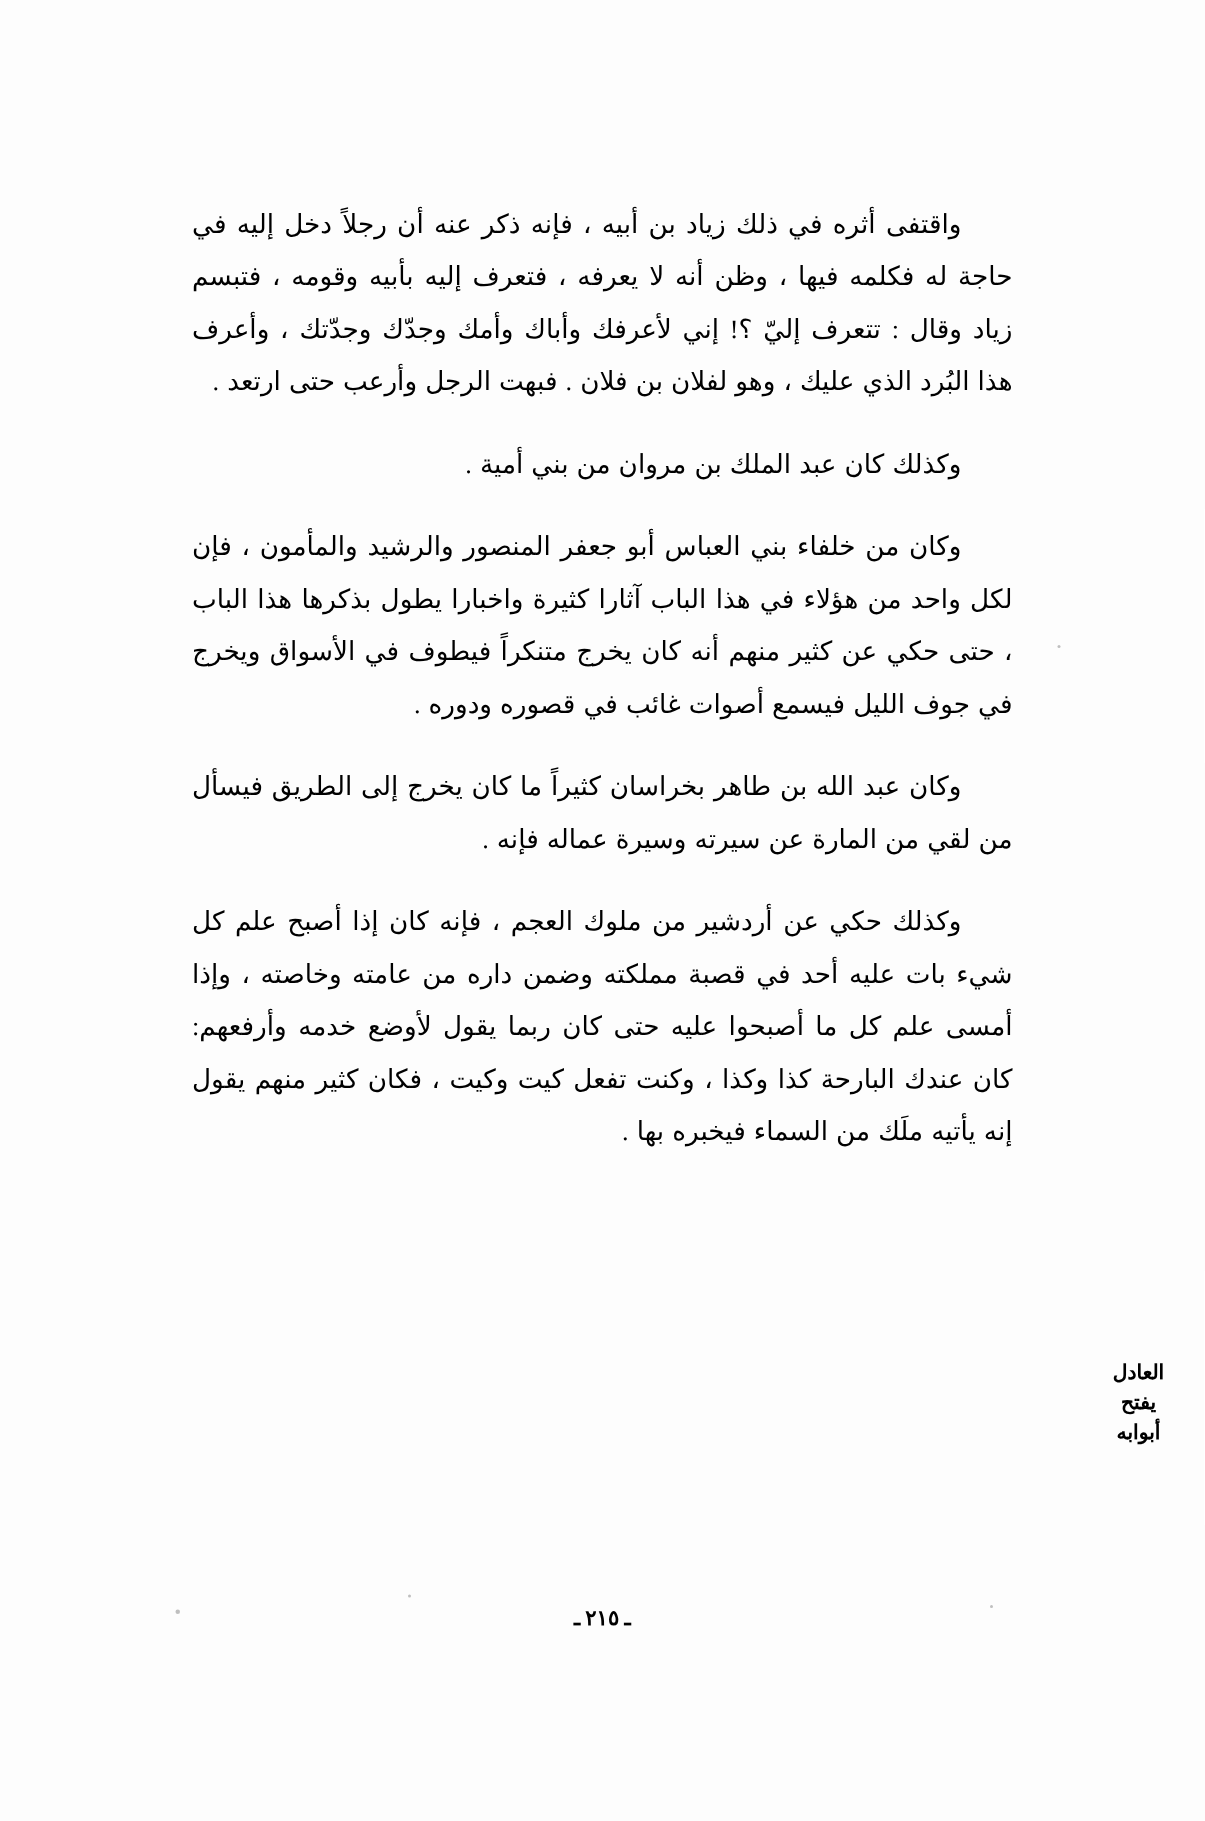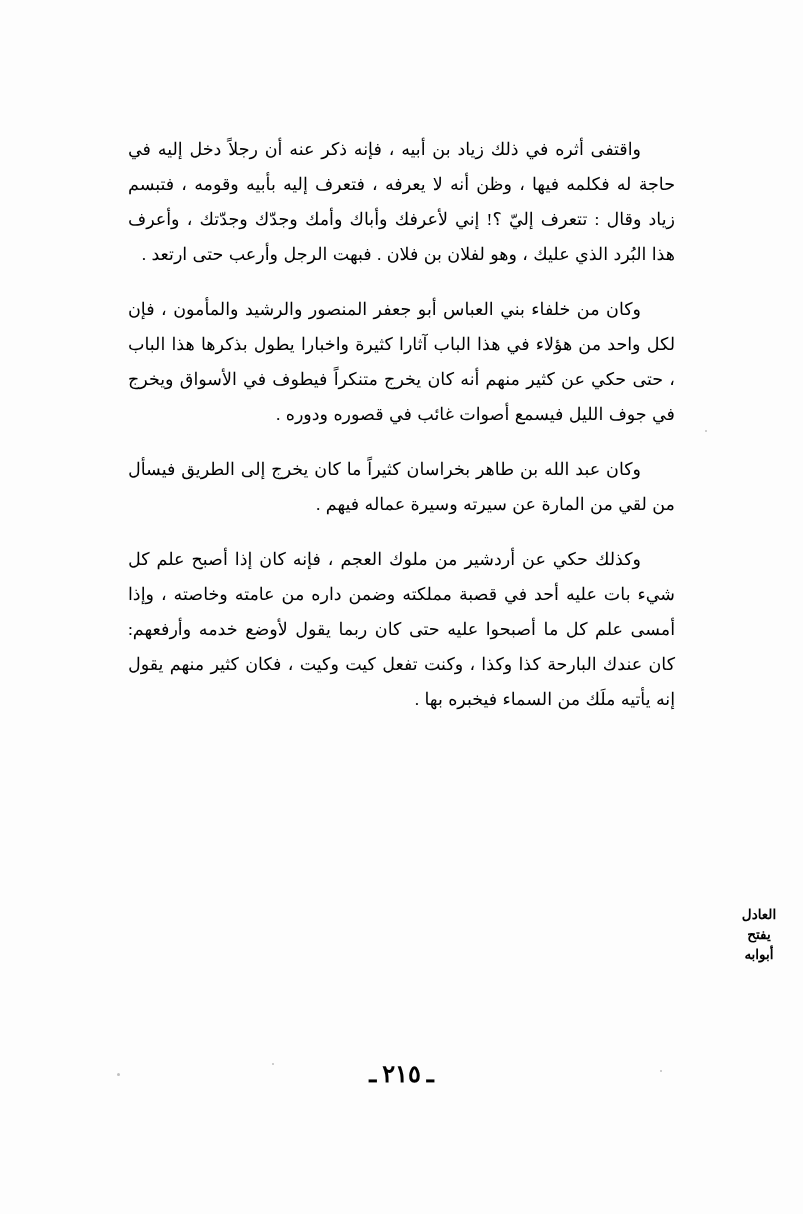--- a/index.html
+++ b/index.html
@@ -53,21 +53,21 @@
     font-weight: bold;
     color: #000;
   }
   .margin-note span { display: block; }
   .page-number {
     position: absolute;
     bottom: 126px;
     left: 0;
     right: 0;
     text-align: center;
-    font-size: 24px;
+    font-size: 14px;
     font-weight: bold;
     letter-spacing: 1px;
     direction: rtl;
   }
   .speck {
     position: absolute;
     background: #8d8d8d;
     border-radius: 50%;
     opacity: .55;
   }
@@ -76,22 +76,23 @@
   .s3 { width: 2px; height: 2px; left: 660px;  top: 1070px; }
   .s4 { width: 2px; height: 2px; right: 96px;  top: 430px; }
 </style>
 </head>
 <body>
 
 <div class="page">
 
   <div class="text-block">
     <p class="para indent">واقتفى أثره في ذلك زياد بن أبيه ، فإنه ذكر عنه أن رجلاً دخل إليه في حاجة له فكلمه فيها ، وظن أنه لا يعرفه ، فتعرف إليه بأبيه وقومه ، فتبسم زياد وقال : تتعرف إليّ ؟! إني لأعرفك وأباك وأمك وجدّك وجدّتك ، وأعرف هذا البُرد الذي عليك ، وهو لفلان بن فلان . فبهت الرجل وأرعب حتى ارتعد .</p>
+    <p class="para indent">وكذلك كان عبد الملك بن مروان من بني أمية .</p>
     <p class="para indent">وكان من خلفاء بني العباس أبو جعفر المنصور والرشيد والمأمون ، فإن لكل واحد من هؤلاء في هذا الباب آثارا كثيرة واخبارا يطول بذكرها هذا الباب ، حتى حكي عن كثير منهم أنه كان يخرج متنكراً فيطوف في الأسواق ويخرج في جوف الليل فيسمع أصوات غائب في قصوره ودوره .</p>
-    <p class="para indent">وكان عبد الله بن طاهر بخراسان كثيراً ما كان يخرج إلى الطريق فيسأل من لقي من المارة عن سيرته وسيرة عماله فيهم .</p>
+    <p class="para indent">وكان عبد الله بن طاهر بخراسان كثيراً ما كان يخرج إلى الطريق فيسأل من لقي من المارة عن سيرته وسيرة عماله فإنه .</p>
     <p class="para indent">وكذلك حكي عن أردشير من ملوك العجم ، فإنه كان إذا أصبح علم كل شيء بات عليه أحد في قصبة مملكته وضمن داره من عامته وخاصته ، وإذا أمسى علم كل ما أصبحوا عليه حتى كان ربما يقول لأوضع خدمه وأرفعهم: كان عندك البارحة كذا وكذا ، وكنت تفعل كيت وكيت ، فكان كثير منهم يقول إنه يأتيه ملَك من السماء فيخبره بها .</p>
   </div>
 
   <div class="margin-note">
     <span>العادل</span>
     <span>يفتح</span>
     <span>أبوابه</span>
   </div>
 
   <div class="page-number">ـ ٢١٥ ـ</div>

